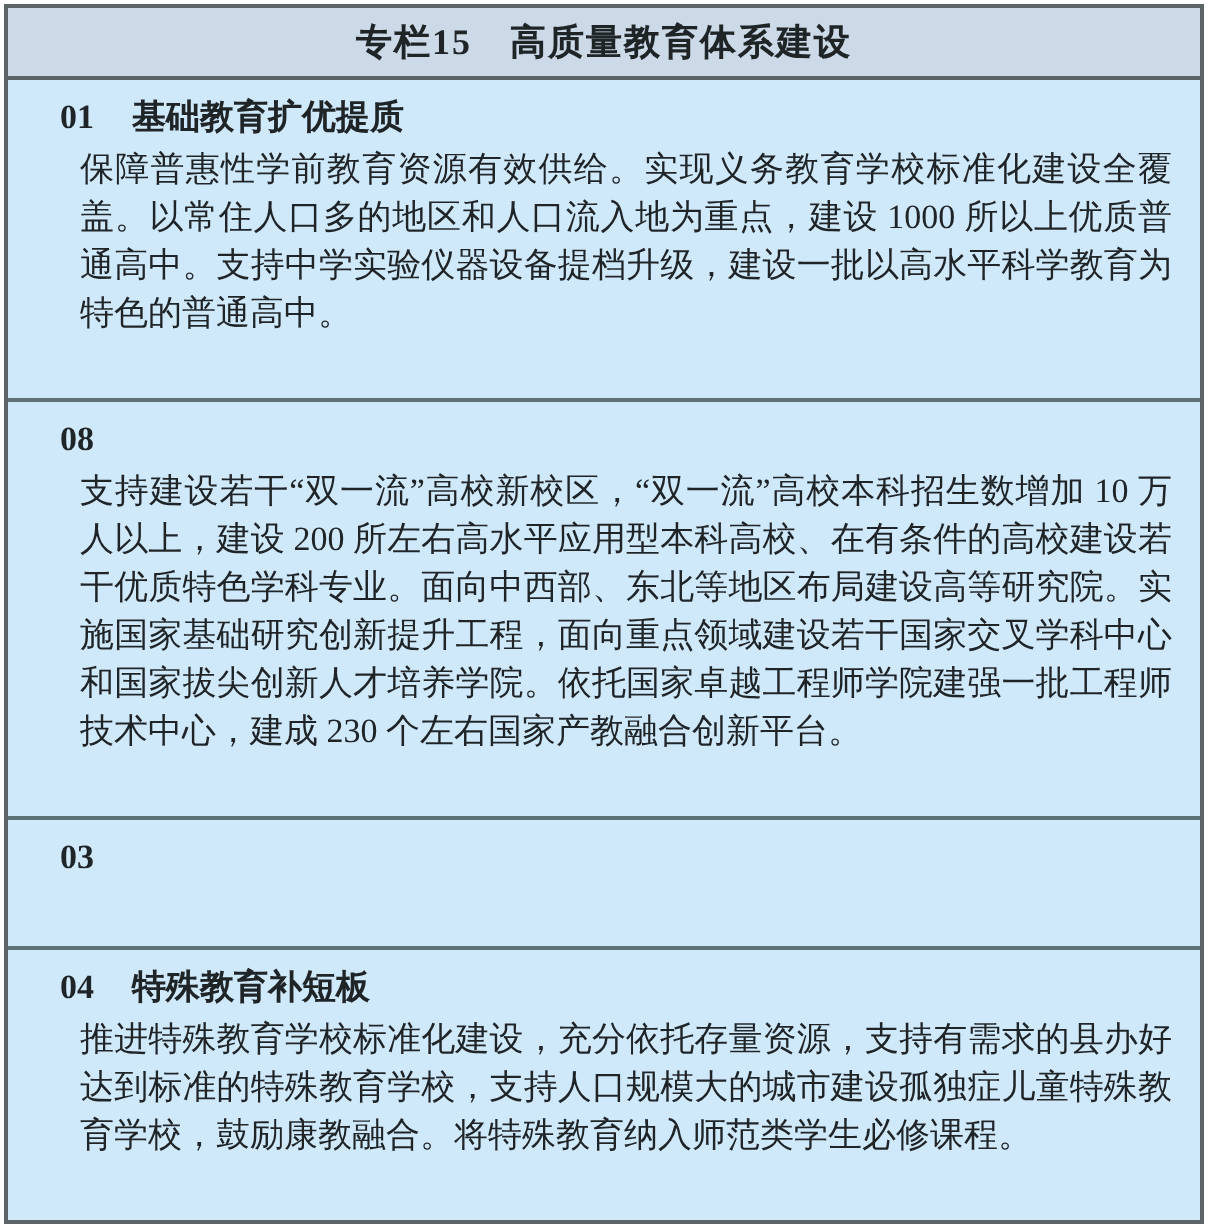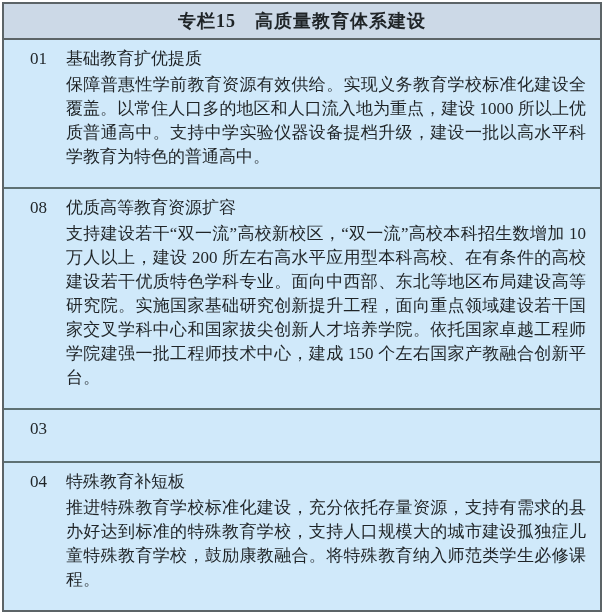--- a/index.html
+++ b/index.html
@@ -44,35 +44,35 @@
   .section{
     padding:4px 0 6px 0;
     flex:1 0 auto;
   }
   .section + .section{
     border-top:2px solid var(--divider);
   }
   .section-heading{
     display:flex;
     align-items:baseline;
-    font-weight:normal;
+    font-weight:bold;
     font-size:17px;
     line-height:24px;
     padding:3px 14px 2px 26px;
   }
   .section-number{
     flex:0 0 auto;
     width:36px;
     font-family:"Liberation Serif","DejaVu Serif",serif;
   }
   .section-title{
     flex:1 1 auto;
   }
   .section-body{
-    margin:0 14px 0 62px;
+    margin:0 14px 0 36px;
     font-size:17px;
     line-height:24px;
     text-align:justify;
     text-justify:inter-ideograph;
   }
 </style>
 </head>
 <body>
 
 <div class="panel">
@@ -85,23 +85,22 @@
       <div class="section-heading">
         <span class="section-number">01</span>
         <span class="section-title">基础教育扩优提质</span>
       </div>
       <div class="section-body">保障普惠性学前教育资源有效供给。实现义务教育学校标准化建设全覆盖。以常住人口多的地区和人口流入地为重点，建设 1000 所以上优质普通高中。支持中学实验仪器设备提档升级，建设一批以高水平科学教育为特色的普通高中。</div>
     </div>
 
     <div class="section">
       <div class="section-heading">
         <span class="section-number">08</span>
-        <span class="section-title">优质高等教育资源扩容</span>
       </div>
-      <div class="section-body">支持建设若干“双一流”高校新校区，“双一流”高校本科招生数增加 10 万人以上，建设 200 所左右高水平应用型本科高校、在有条件的高校建设若干优质特色学科专业。面向中西部、东北等地区布局建设高等研究院。实施国家基础研究创新提升工程，面向重点领域建设若干国家交叉学科中心和国家拔尖创新人才培养学院。依托国家卓越工程师学院建强一批工程师技术中心，建成 150 个左右国家产教融合创新平台。</div>
+      <div class="section-body">支持建设若干“双一流”高校新校区，“双一流”高校本科招生数增加 10 万人以上，建设 200 所左右高水平应用型本科高校、在有条件的高校建设若干优质特色学科专业。面向中西部、东北等地区布局建设高等研究院。实施国家基础研究创新提升工程，面向重点领域建设若干国家交叉学科中心和国家拔尖创新人才培养学院。依托国家卓越工程师学院建强一批工程师技术中心，建成 230 个左右国家产教融合创新平台。</div>
     </div>
 
     <div class="section">
       <div class="section-heading">
         <span class="section-number">03</span>
       </div>
     </div>
 
     <div class="section">
       <div class="section-heading">

